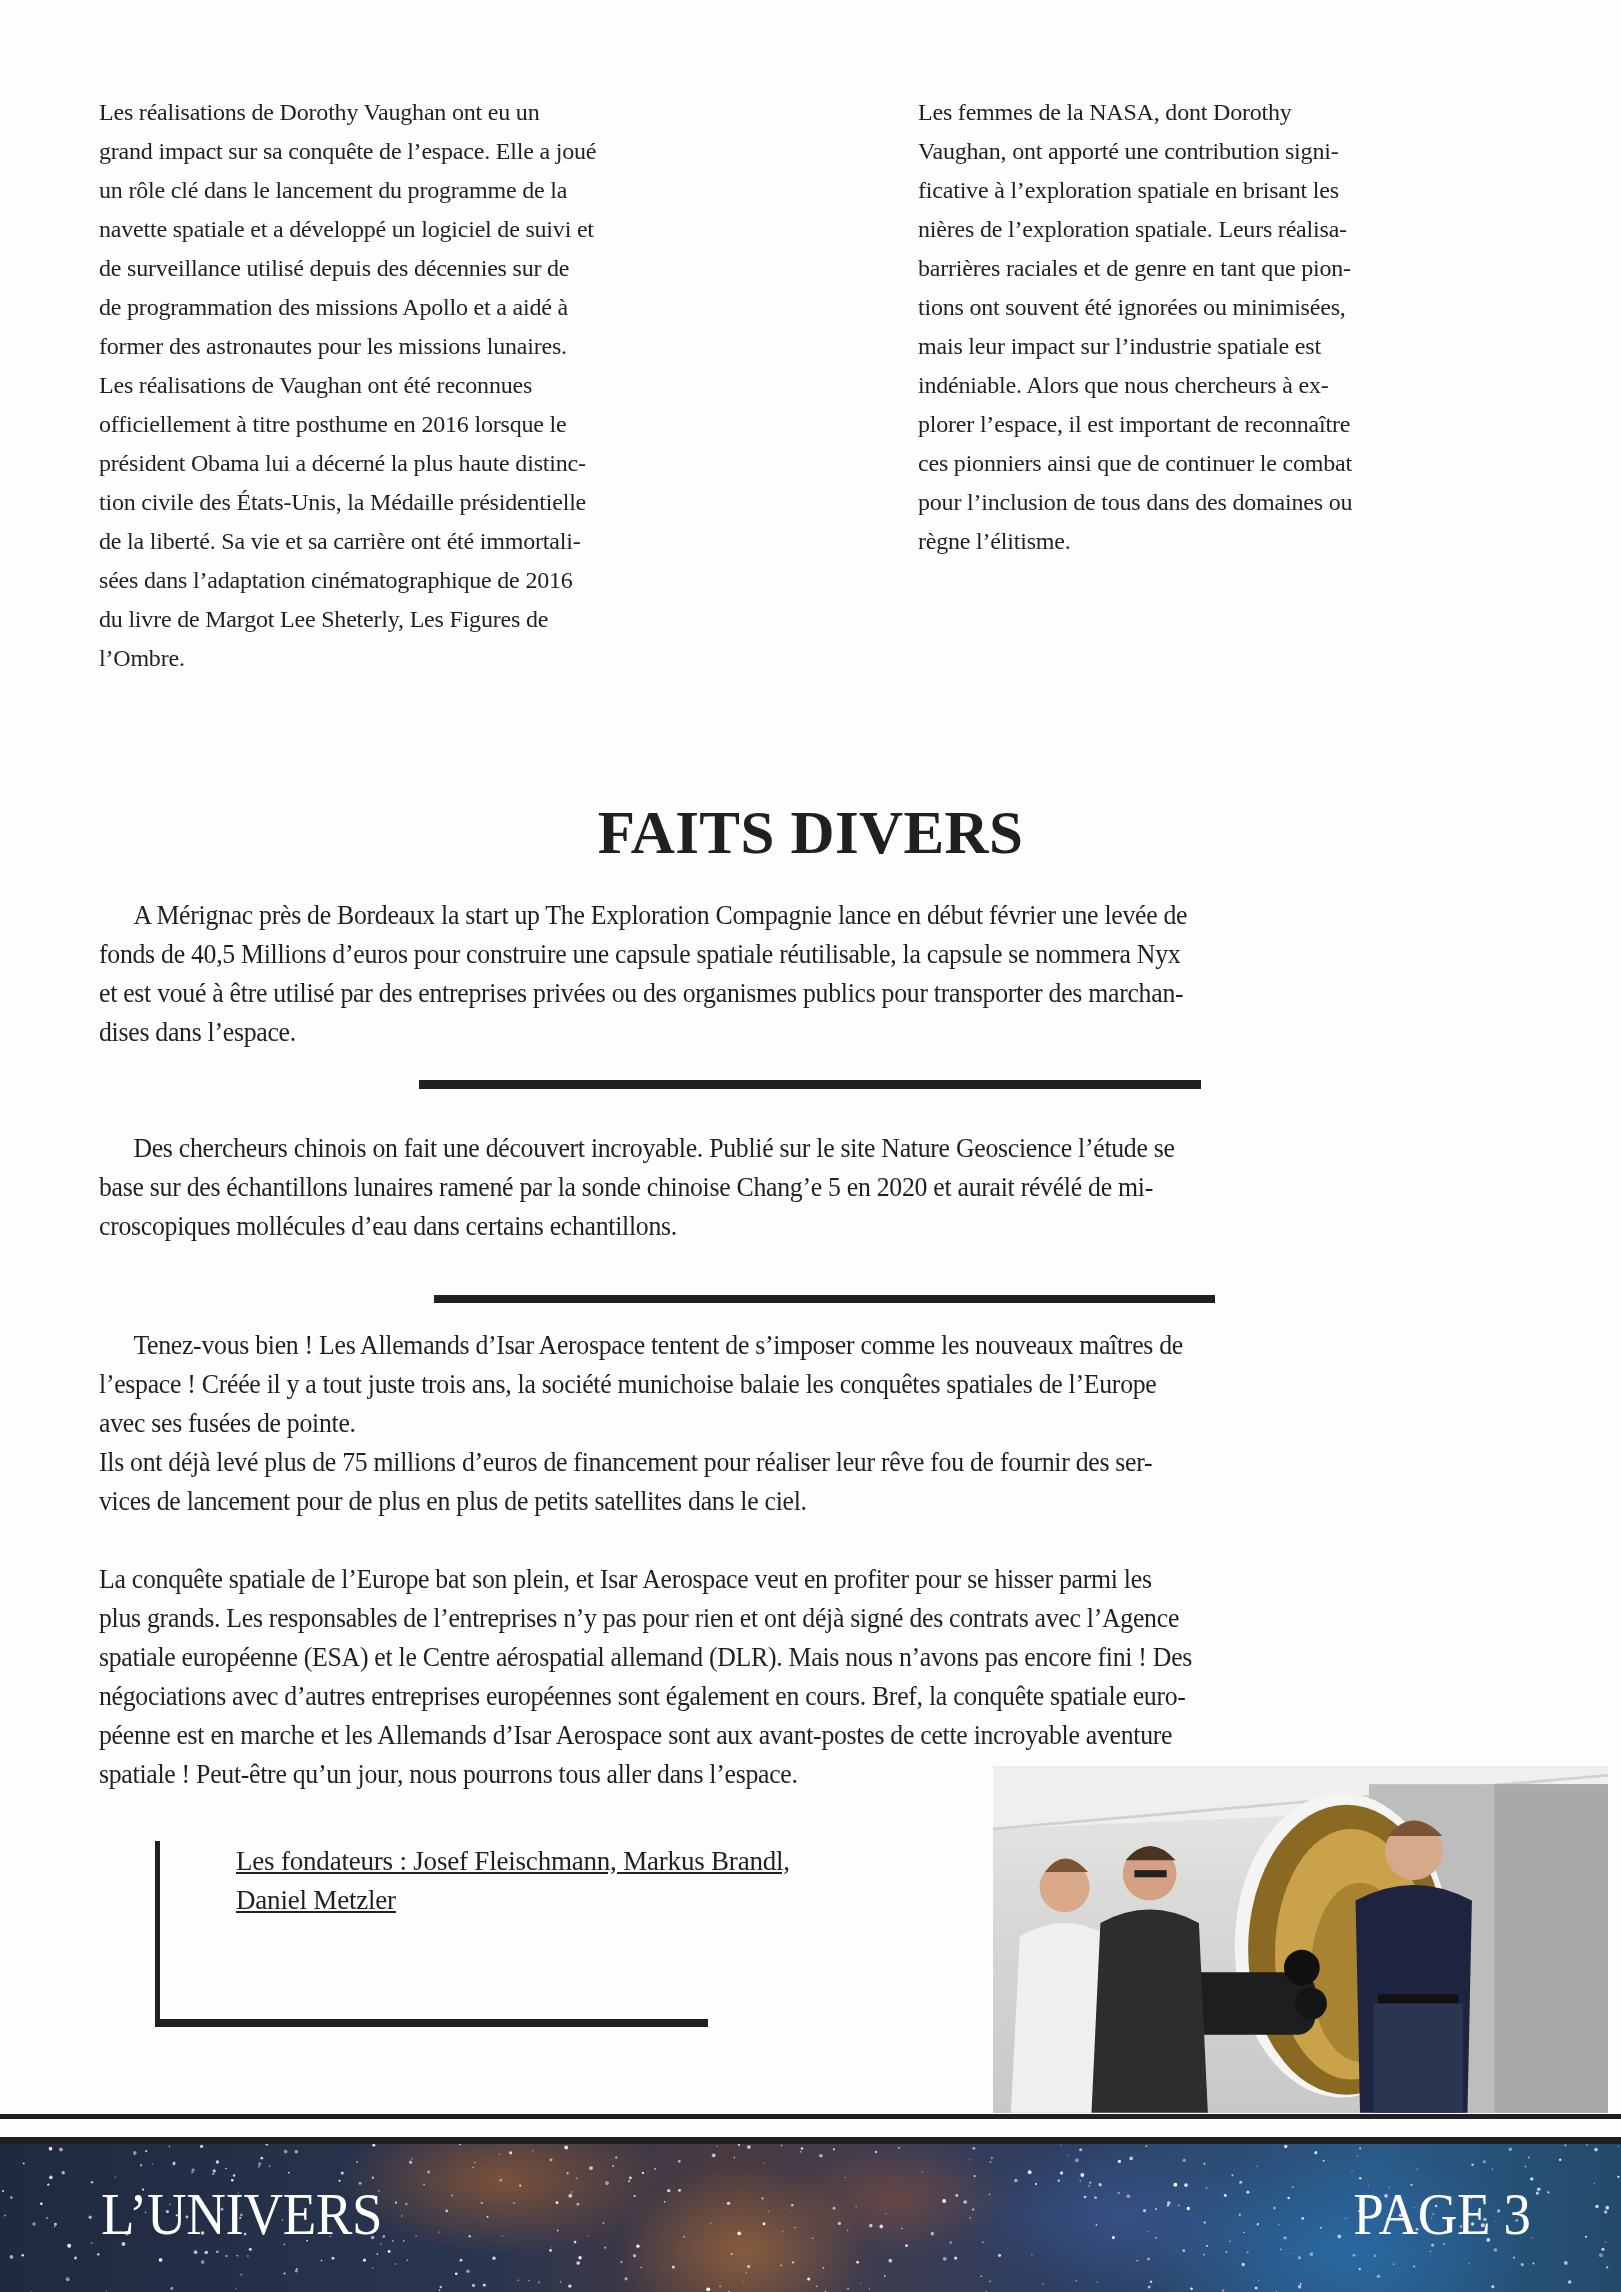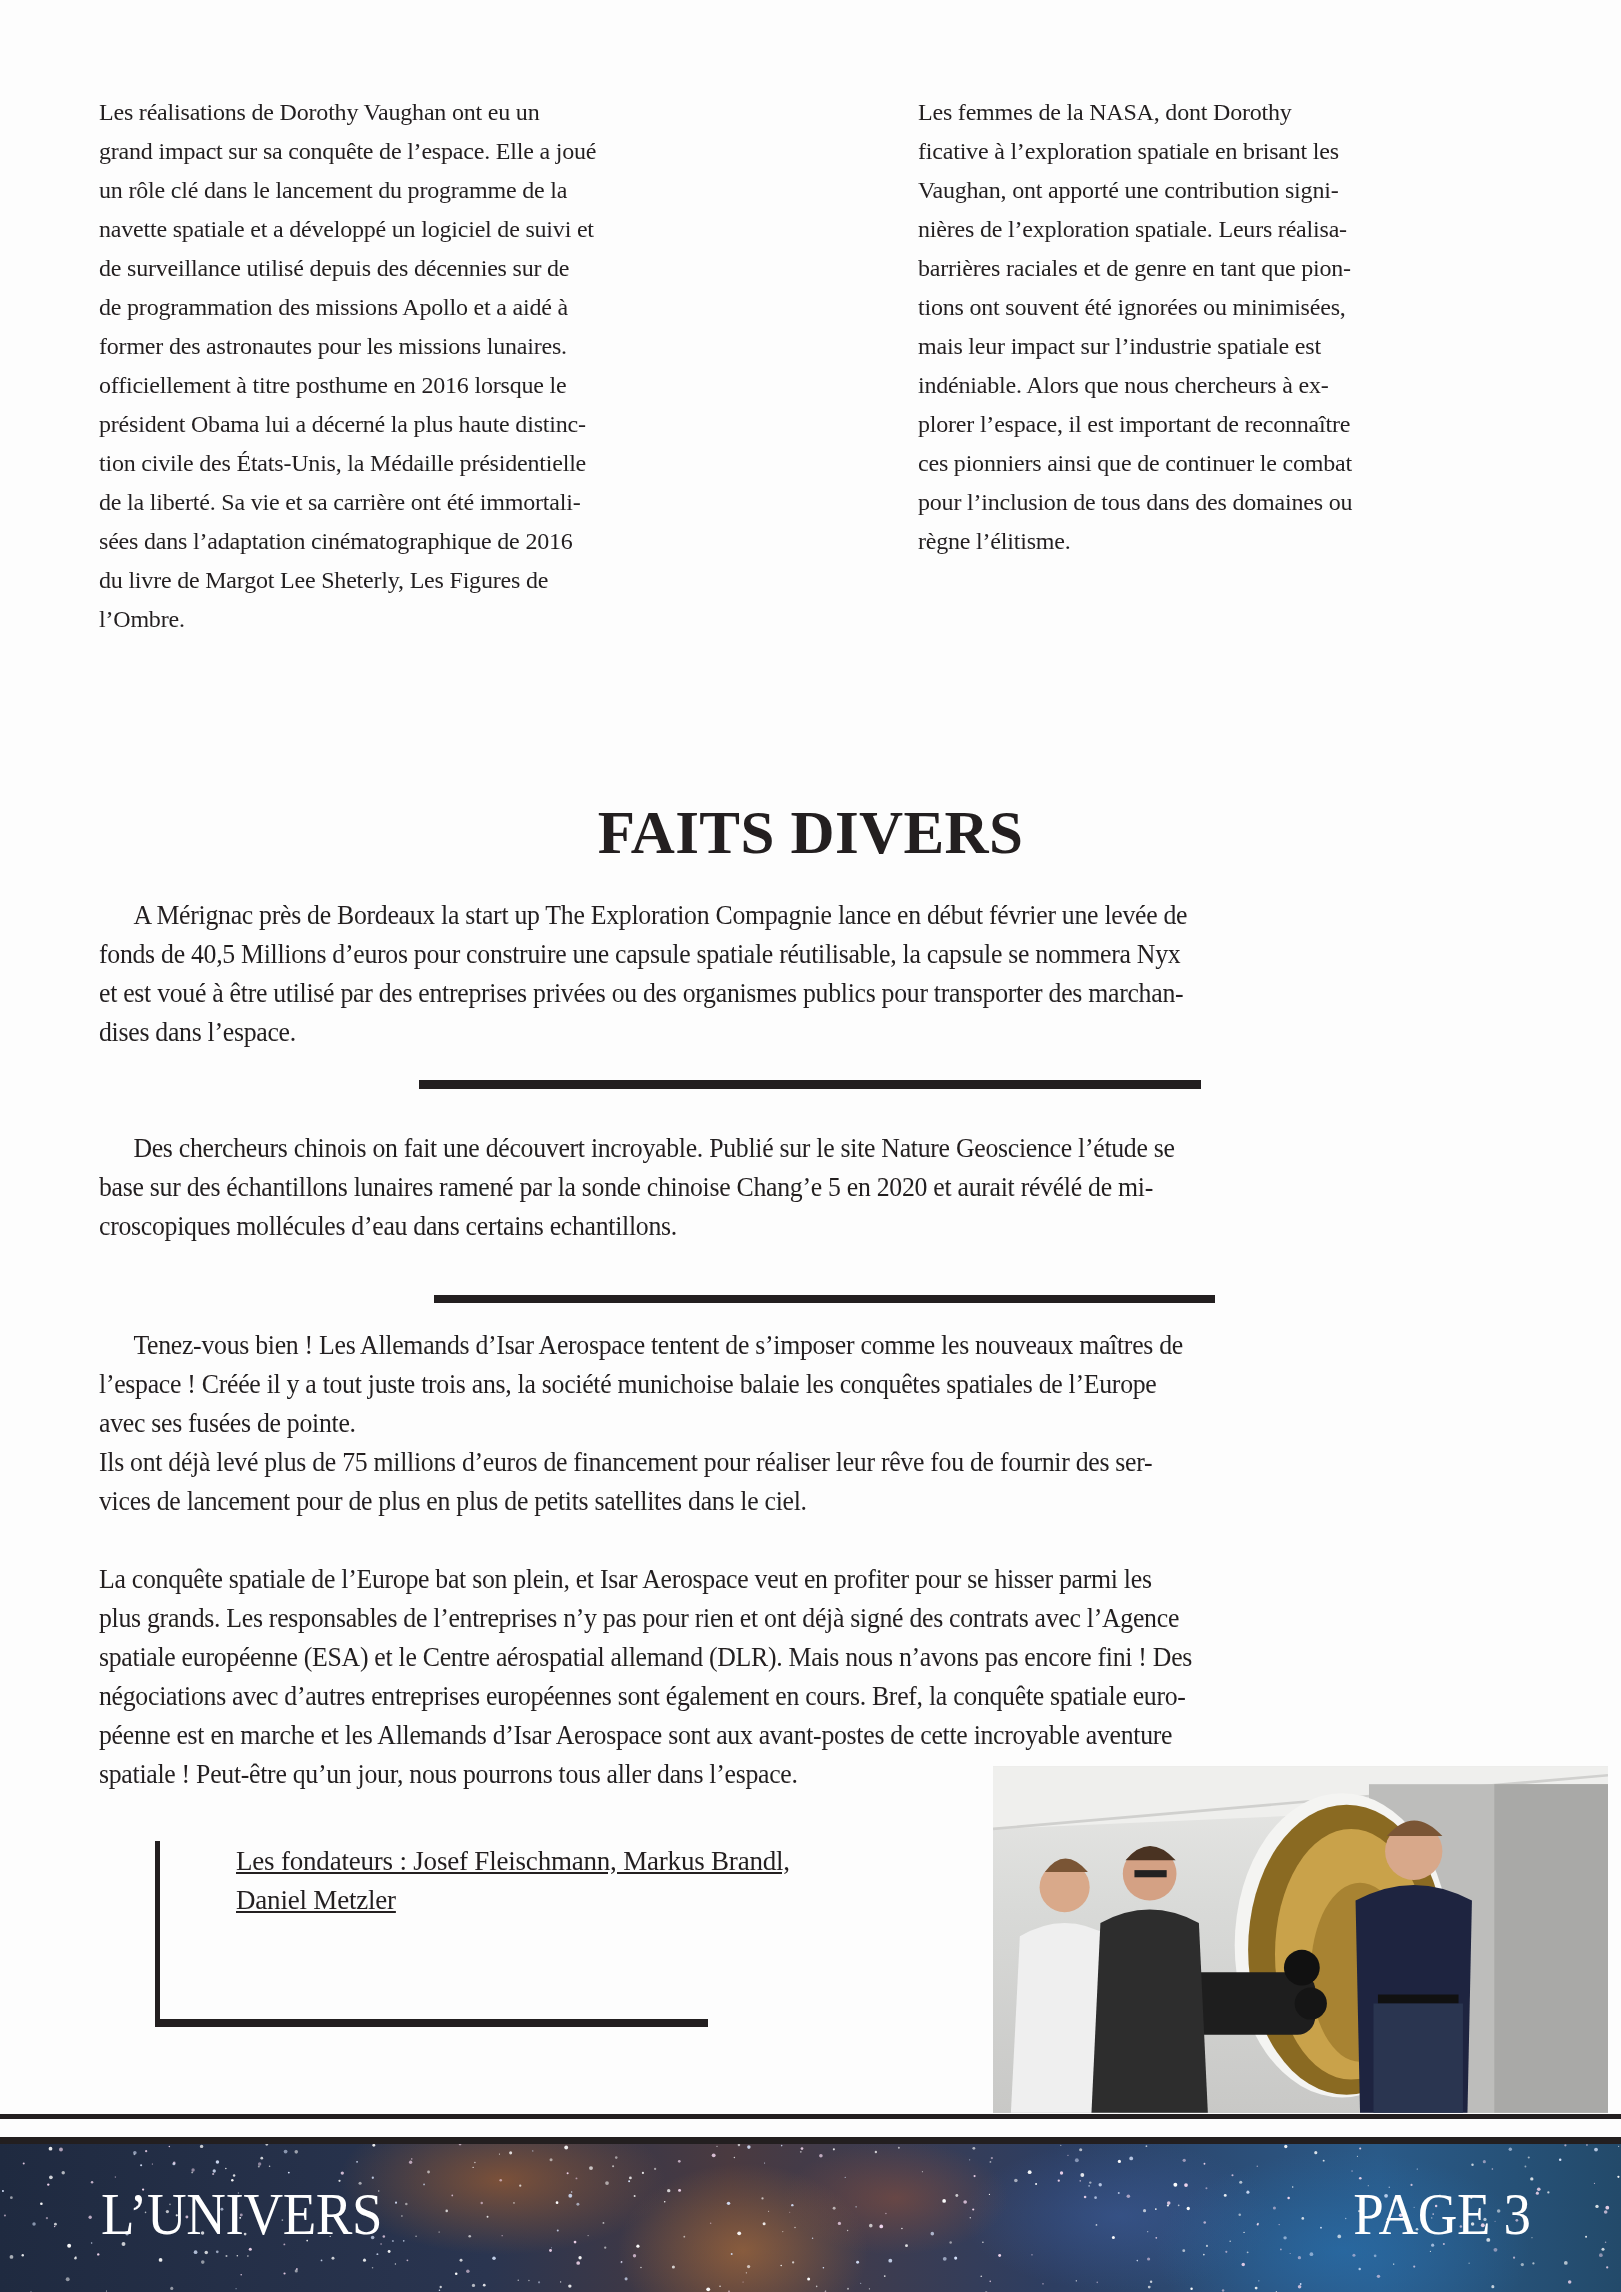--- a/index.html
+++ b/index.html
@@ -81,32 +81,33 @@
 <body>
 
 <div id="col-left" class="col">
     <span class="ln">Les réalisations de Dorothy Vaughan ont eu un</span>
     <span class="ln">grand impact sur sa conquête de l’espace. Elle a joué</span>
     <span class="ln">un rôle clé dans le lancement du programme de la</span>
     <span class="ln">navette spatiale et a développé un logiciel de suivi et</span>
     <span class="ln">de surveillance utilisé depuis des décennies sur de</span>
     <span class="ln">de programmation des missions Apollo et a aidé à</span>
     <span class="ln">former des astronautes pour les missions lunaires.</span>
+    <span class="ln">Les réalisations de Vaughan ont été reconnues</span>
     <span class="ln">officiellement à titre posthume en 2016 lorsque le</span>
     <span class="ln">président Obama lui a décerné la plus haute distinc-</span>
     <span class="ln">tion civile des États-Unis, la Médaille présidentielle</span>
     <span class="ln">de la liberté. Sa vie et sa carrière ont été immortali-</span>
     <span class="ln">sées dans l’adaptation cinématographique de 2016</span>
     <span class="ln">du livre de Margot Lee Sheterly, Les Figures de</span>
     <span class="ln">l’Ombre.</span>
   </div>
 <div id="col-right" class="col">
     <span class="ln">Les femmes de la NASA, dont Dorothy</span>
+    <span class="ln">Vaughan, ont apporté une contribution signi-</span>
     <span class="ln">ficative à l’exploration spatiale en brisant les</span>
-    <span class="ln">Vaughan, ont apporté une contribution signi-</span>
     <span class="ln">nières de l’exploration spatiale. Leurs réalisa-</span>
     <span class="ln">barrières raciales et de genre en tant que pion-</span>
     <span class="ln">tions ont souvent été ignorées ou minimisées,</span>
     <span class="ln">mais leur impact sur l’industrie spatiale est</span>
     <span class="ln">indéniable. Alors que nous chercheurs à ex-</span>
     <span class="ln">plorer l’espace, il est important de reconnaître</span>
     <span class="ln">ces pionniers ainsi que de continuer le combat</span>
     <span class="ln">pour l’inclusion de tous dans des domaines ou</span>
     <span class="ln">règne l’élitisme.</span>
   </div>

